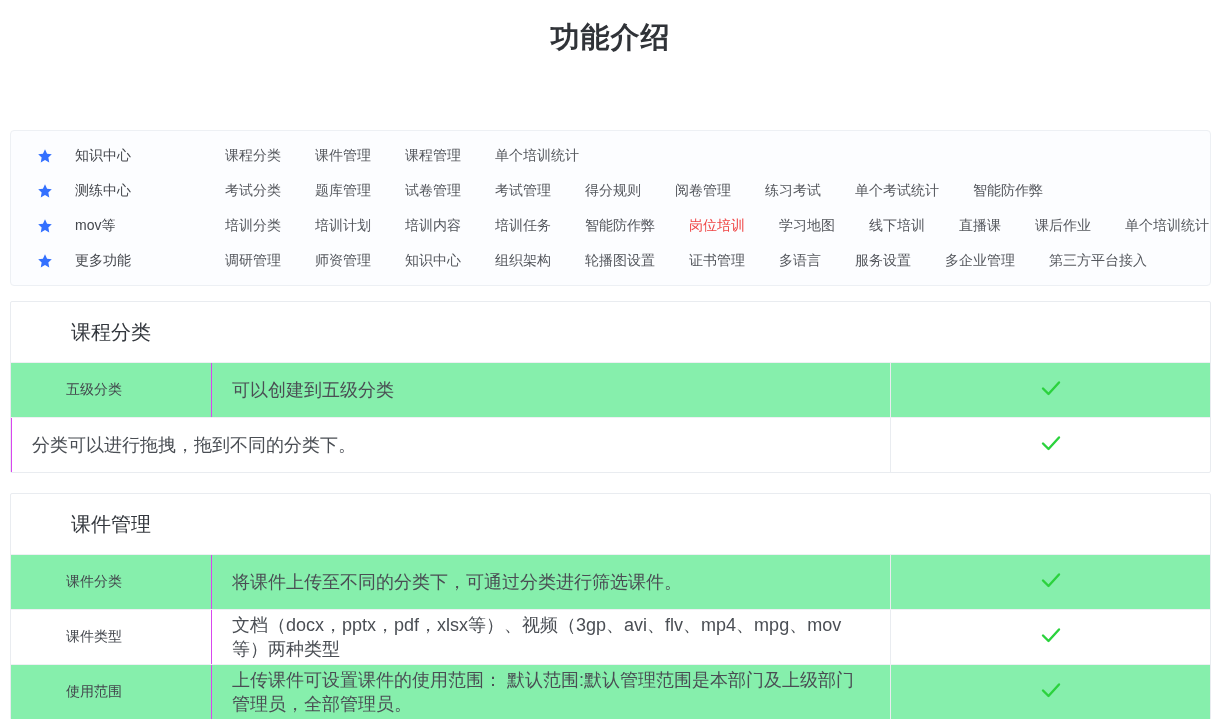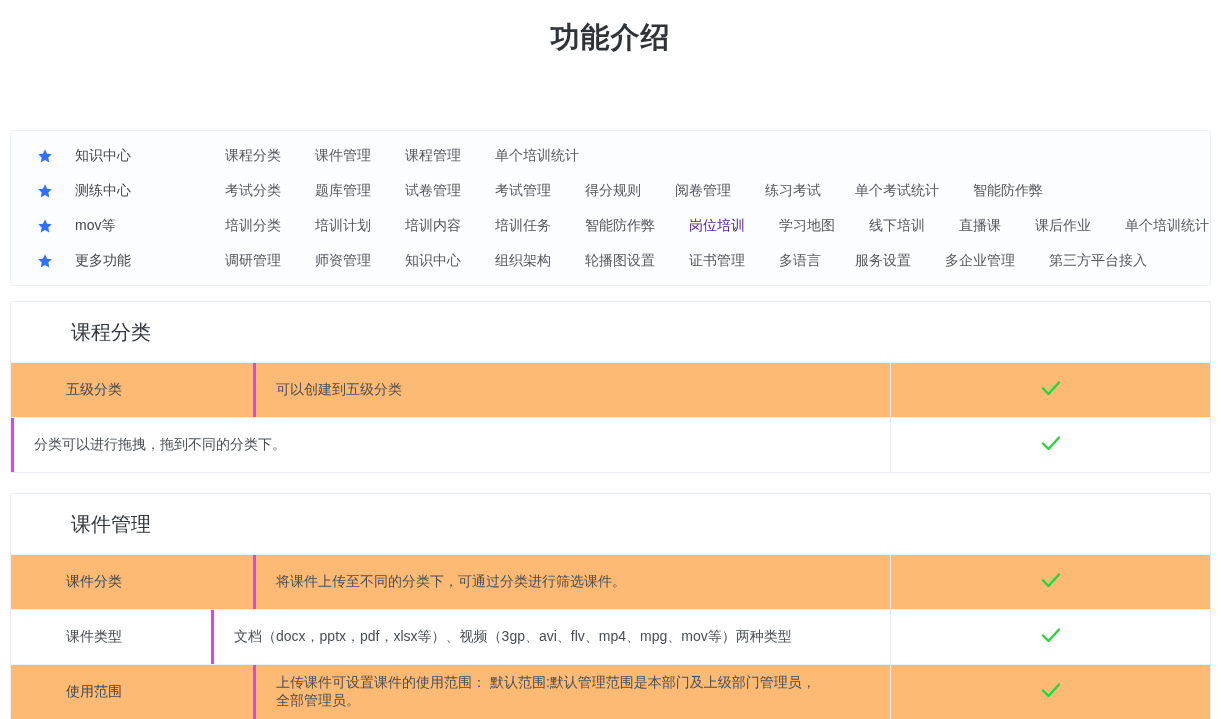--- a/index.html
+++ b/index.html
@@ -18,41 +18,41 @@
     background:#fcfdff;
     padding:7px 0;
   }
   .nav-row{ display:flex; align-items:center; height:35px; }
   .nav-star{ width:16px; height:16px; margin-left:26px; flex:0 0 auto; display:flex; align-items:center; }
   .nav-label{ font-size:14px; color:#44474d; margin-left:22px; width:150px; flex:0 0 auto; }
   .nav-links{ display:flex; align-items:center; }
   .nav-link{
     font-size:14px; color:#54575d; margin-right:34px; cursor:pointer; white-space:nowrap;
   }
-  .nav-link.active{ color:#4c1d95; }
+  .nav-link.active{ color:#ef4444; }
 
   
   .section{
     margin:0 10px; border:1px solid #e9ecf0; border-radius:2px; background:#fff;
   }
   .section-1{ margin-top:15px; }
   .section-2{ margin-top:20px; }
   .section-header{
     height:60px; display:flex; align-items:center; padding-left:60px;
     font-size:20px; color:#33373d;
   }
   .feature-row{ display:flex; border-top:1px solid #eef0f3; height:55px; }
-  .feature-row.alt{ background:#fdba74;gap:42px; }
+  .feature-row.alt{ background:#86efac; }
   .cell-name{
     width:200px; flex:0 0 auto; display:flex; align-items:center; padding-left:55px;
     font-size:14px; color:#42464c;
   }
   .cell-desc{
     flex:1 1 auto; display:flex; align-items:center; padding:0 20px;
-    border-left:3px solid #d946ef; font-size:14px; color:#4a4e54;
+    border-left:1px solid #d946ef; font-size:18px; color:#4a4e54;
   }
   .cell-check{
     width:320px; flex:0 0 auto; display:flex; align-items:center; justify-content:center;
     border-left:1px solid #e9ecf0;
   }
 </style>
 </head>
 <body>
 
 <div class="page-title">功能介绍</div>

